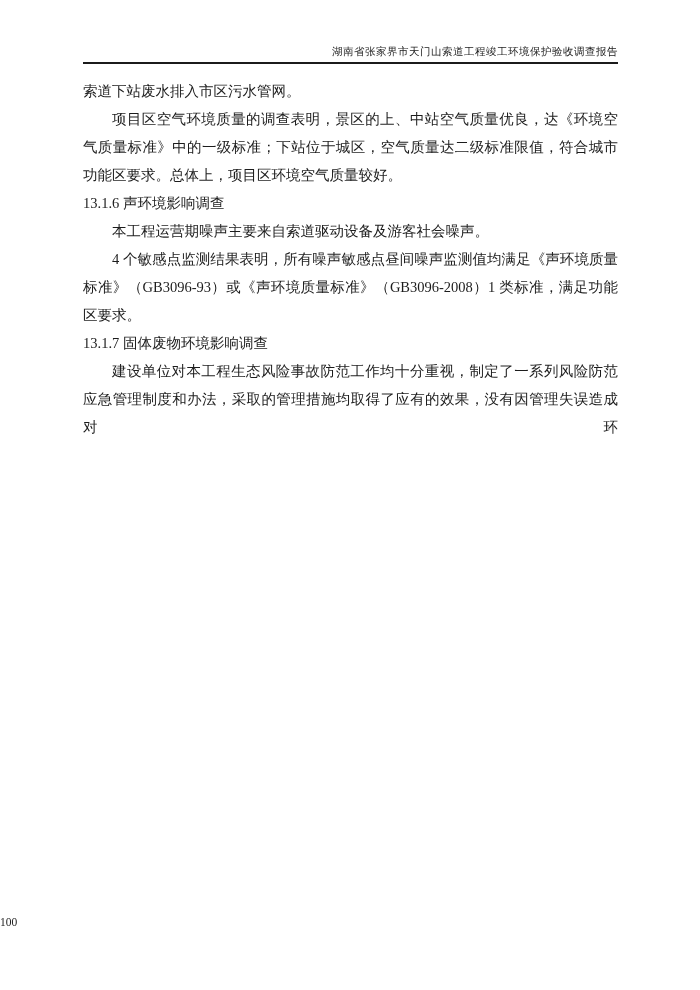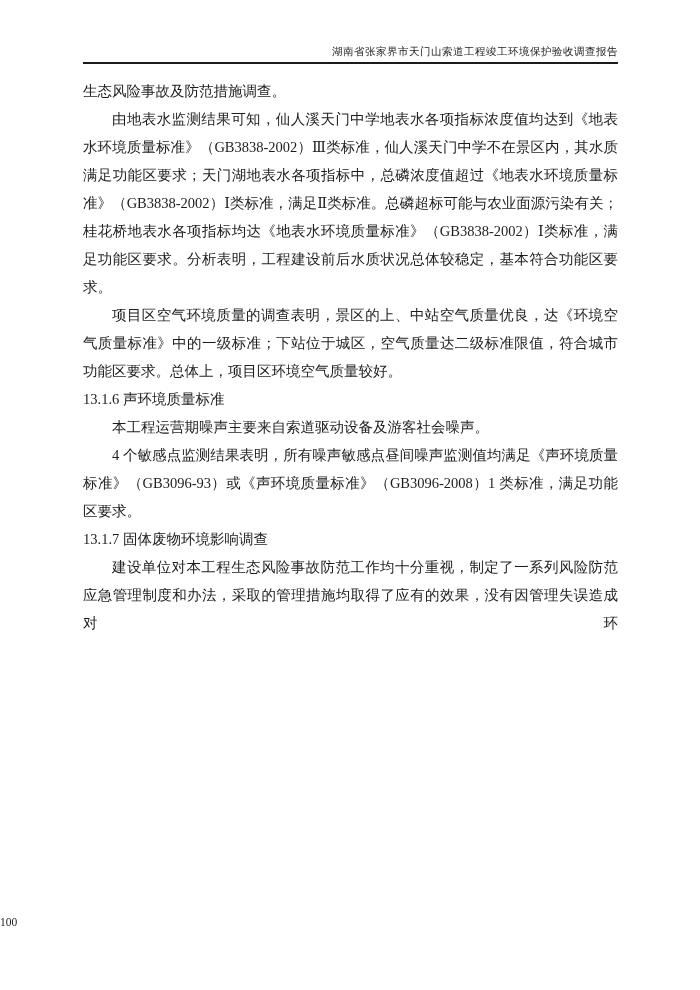--- a/index.html
+++ b/index.html
@@ -54,24 +54,23 @@
 </head>
 <body>
 
 <div class="page">
   <header class="page-header">
     <span>湖南省张家界市天门山索道工程竣工环境保护验收调查报告</span>
   </header>
 
   <main class="page-body">
 
-  <p class="block paragraph">生态风险事故及防范措施调查。</p>
-      <p class="block paragraph indent">由地表水监测结果可知，仙人溪天门中学地表水各项指标浓度值均达到《地表水环境质量标准》（GB3838-2002）Ⅲ类标准，仙人溪天门中学不在景区内，其水质满足功能区要求；天门湖地表水各项指标中，总磷浓度值超过《地表水环境质量标准》（GB3838-2002）Ⅰ类标准，满足Ⅱ类标准。总磷超标可能与农业面源污染有关；桂花桥地表水各项指标均达《地表水环境质量标准》（GB3838-2002）Ⅰ类标准，满足功能区要求。分析表明，工程建设前后水质状况总体较稳定，基本符合功能区要求。</p>
+  <p class="block paragraph">索道下站废水排入市区污水管网。</p>
       <p class="block paragraph indent">项目区空气环境质量的调查表明，景区的上、中站空气质量优良，达《环境空气质量标准》中的一级标准；下站位于城区，空气质量达二级标准限值，符合城市功能区要求。总体上，项目区环境空气质量较好。</p>
-      <h2 class="block heading">13.1.6 声环境质量标准</h2>
+      <h2 class="block heading">13.1.6 声环境影响调查</h2>
       <p class="block paragraph indent">本工程运营期噪声主要来自索道驱动设备及游客社会噪声。</p>
       <p class="block paragraph indent">4 个敏感点监测结果表明，所有噪声敏感点昼间噪声监测值均满足《声环境质量标准》（GB3096-93）或《声环境质量标准》（GB3096-2008）1 类标准，满足功能区要求。</p>
       <h2 class="block heading">13.1.7 固体废物环境影响调查</h2>
       <p class="block paragraph indent continues">建设单位对本工程生态风险事故防范工作均十分重视，制定了一系列风险防范应急管理制度和办法，采取的管理措施均取得了应有的效果，没有因管理失误造成对环</p>
     </main>
 
   <footer class="page-footer">
     <span>100</span>
   </footer>
 </div>

